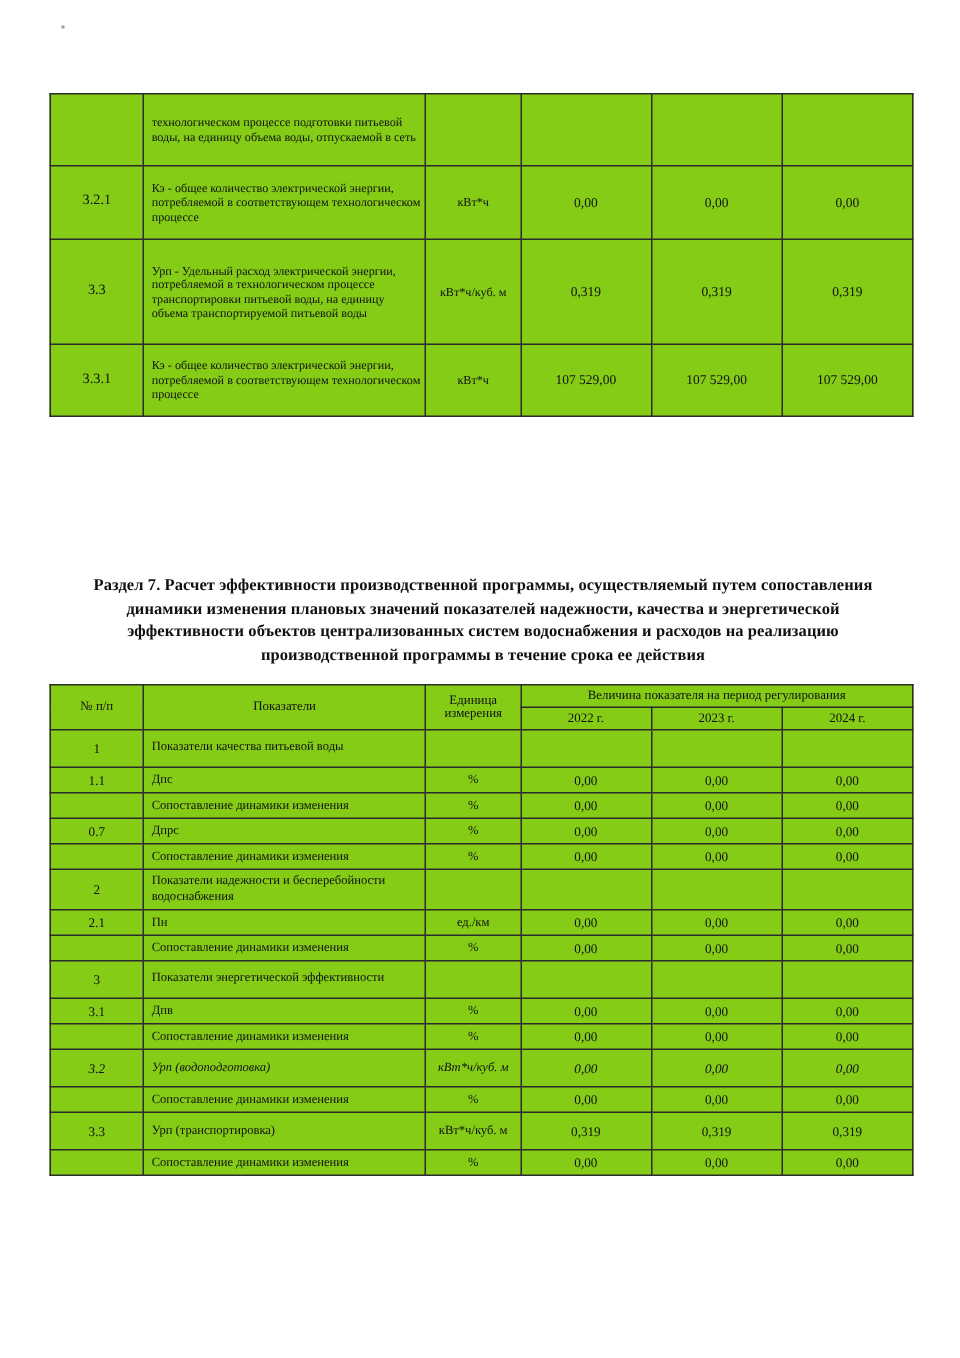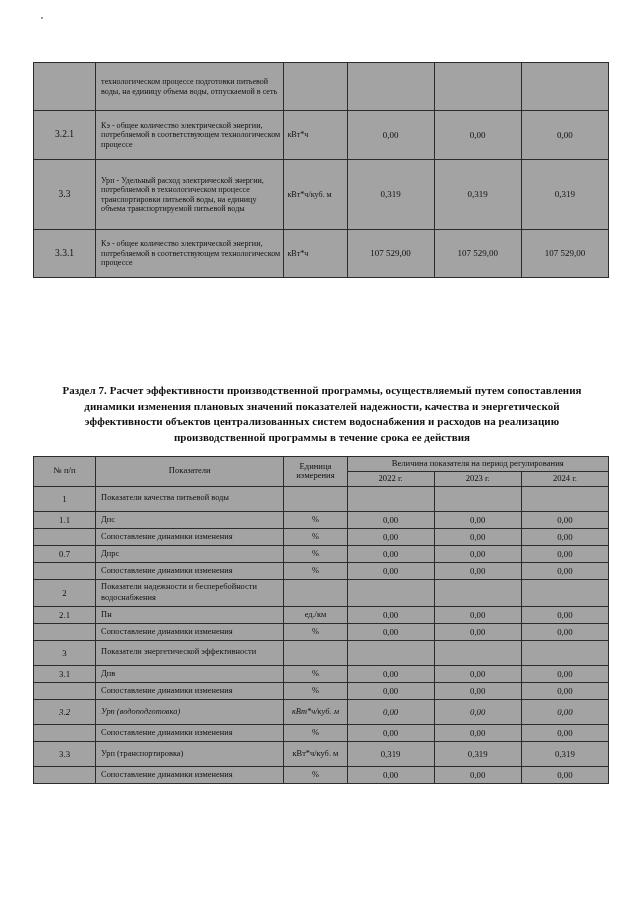--- a/index.html
+++ b/index.html
@@ -33,21 +33,21 @@
     width: 2px;
     height: 2px;
     background: #9a9a9a;
   }
 
   
   table.doc-table {
     border-collapse: collapse;
     table-layout: fixed;
     position: absolute;
-    background: #a3a3a3;
+    background: #84cc16;
   }
   table.doc-table td,
   table.doc-table th {
     border: 1px solid #2b2b2b;
     padding: 2px 3px;
     vertical-align: middle;
     font-weight: normal;
     line-height: 1.16;
     color: #111;
   }
@@ -56,21 +56,21 @@
   #table-continued {
     left: 33px;
     top: 62px;
     width: 576px;
   }
   #table-continued td {
     font-size: 8.1px;
   }
   .col-num      { width: 62px;  text-align: center; font-size: 9.5px !important; }
   .col-name     { width: 188px; text-align: left;   padding-left: 5px !important; }
-  .col-unit     { width: 63px;  }
+  .col-unit     { width: 63px;  text-align: center; }
   .col-val      { width: 87px;  text-align: center; font-size: 9px !important; }
 
   #table-continued td.col-num  { font-size: 9.6px; }
   #table-continued td.col-val  { font-size: 9px; }
 
   
   #section-heading {
     position: absolute;
     left: 48px;
     top: 383px;

